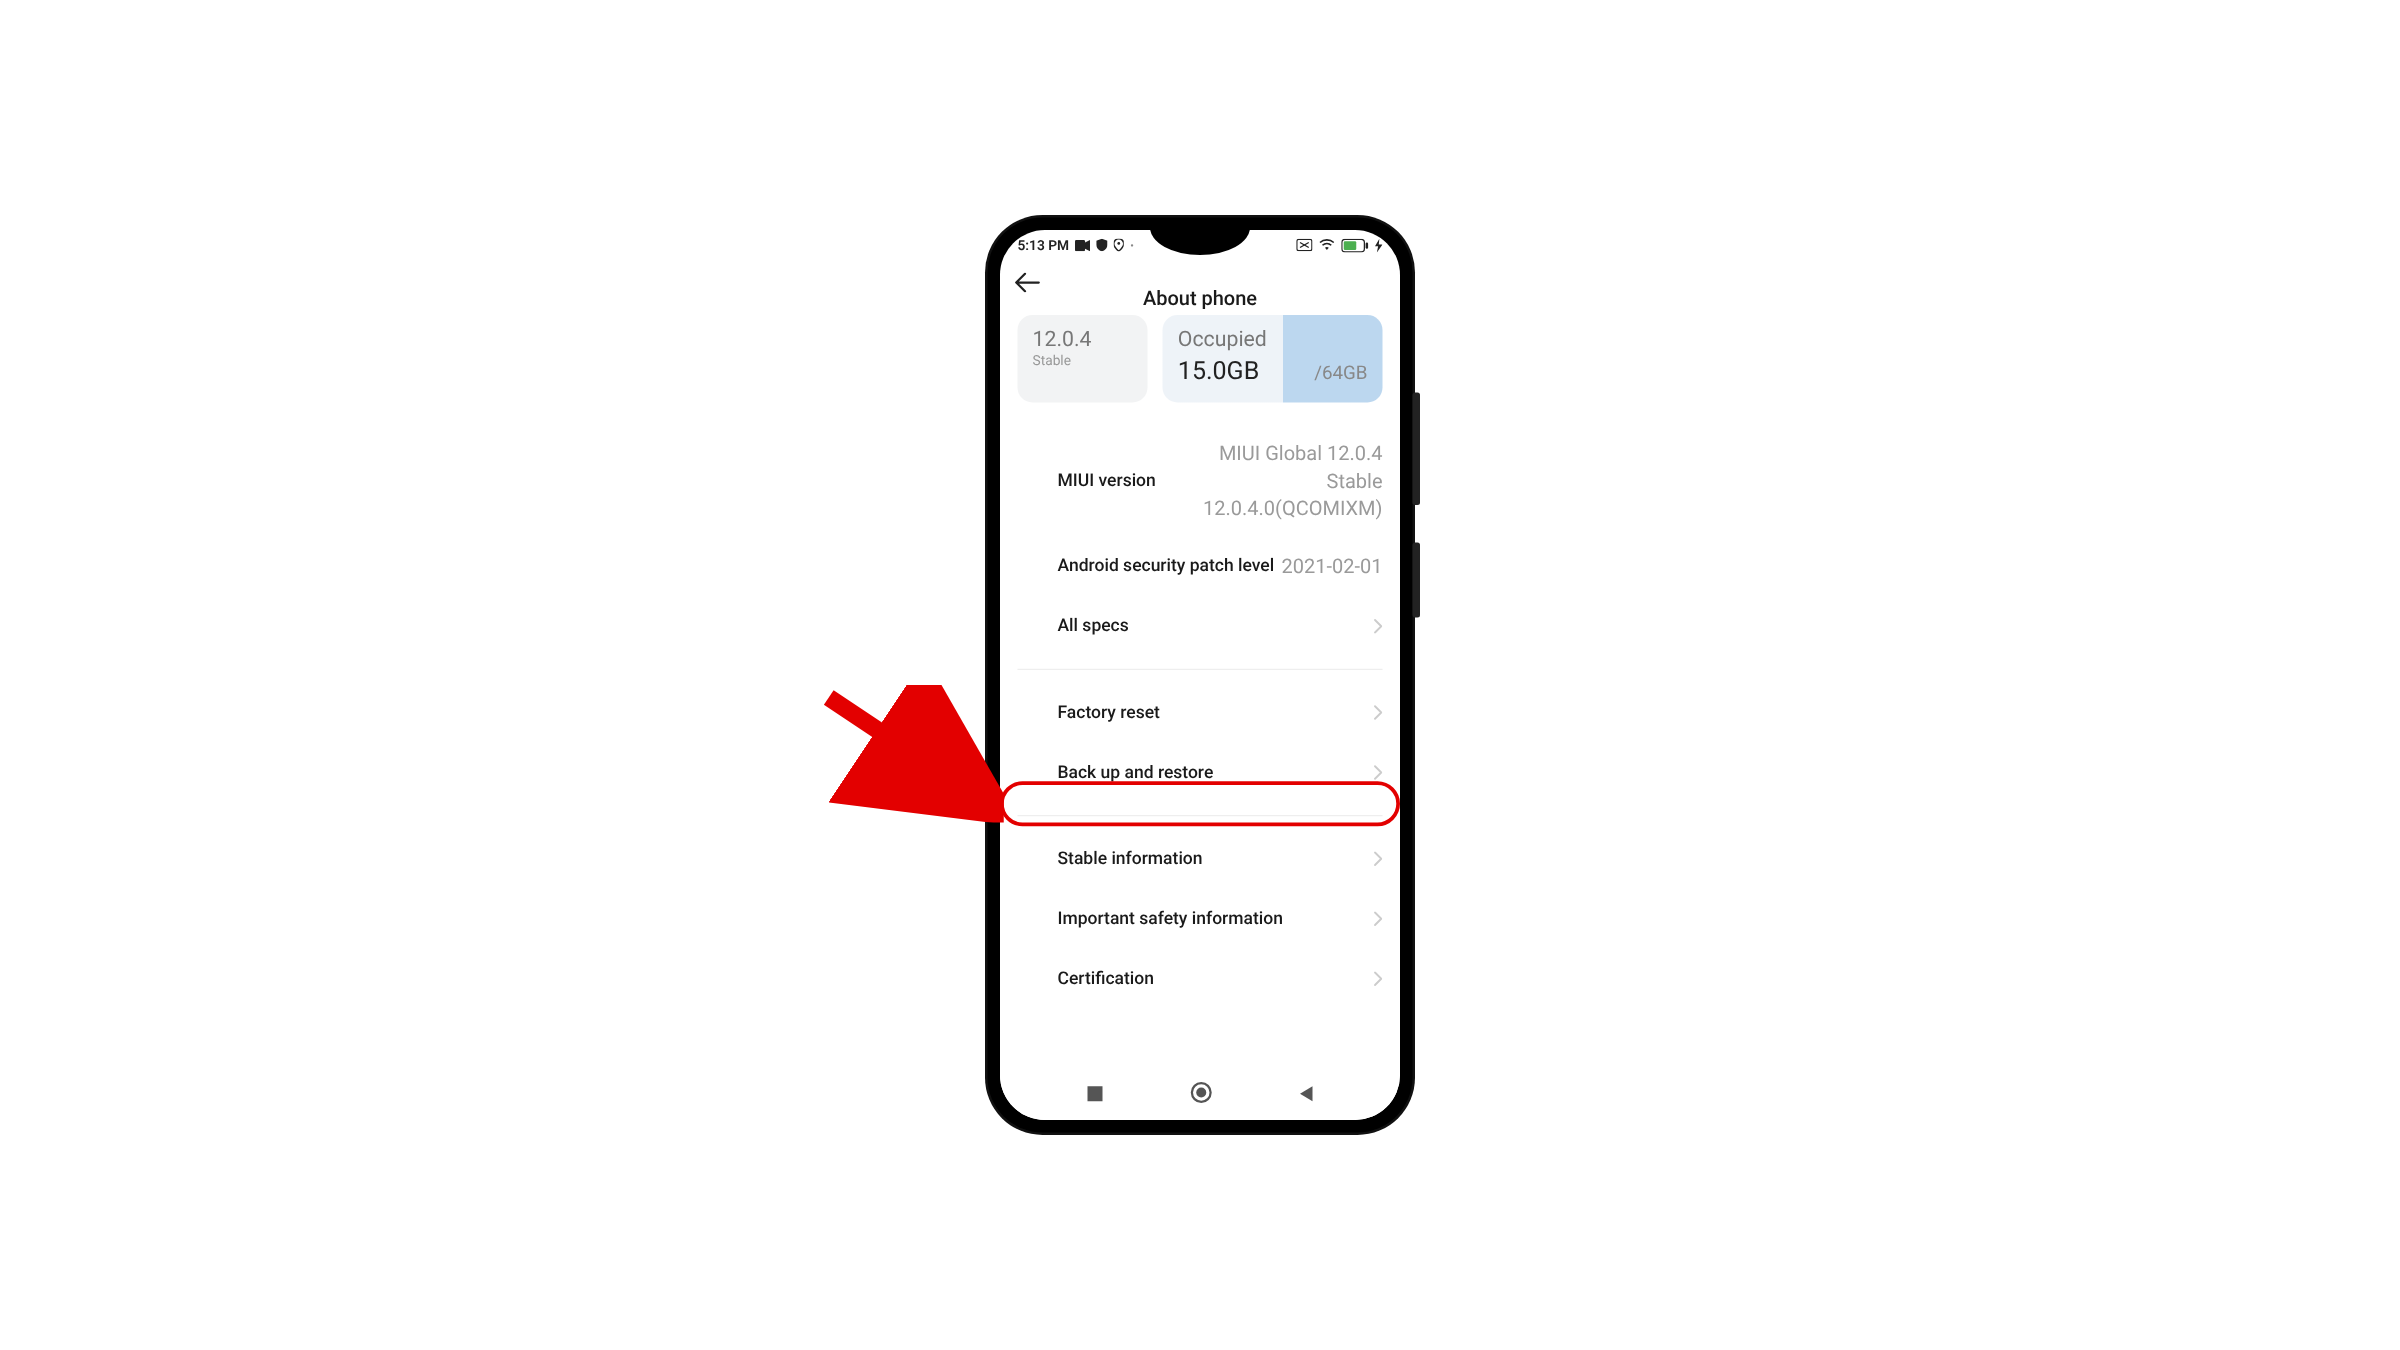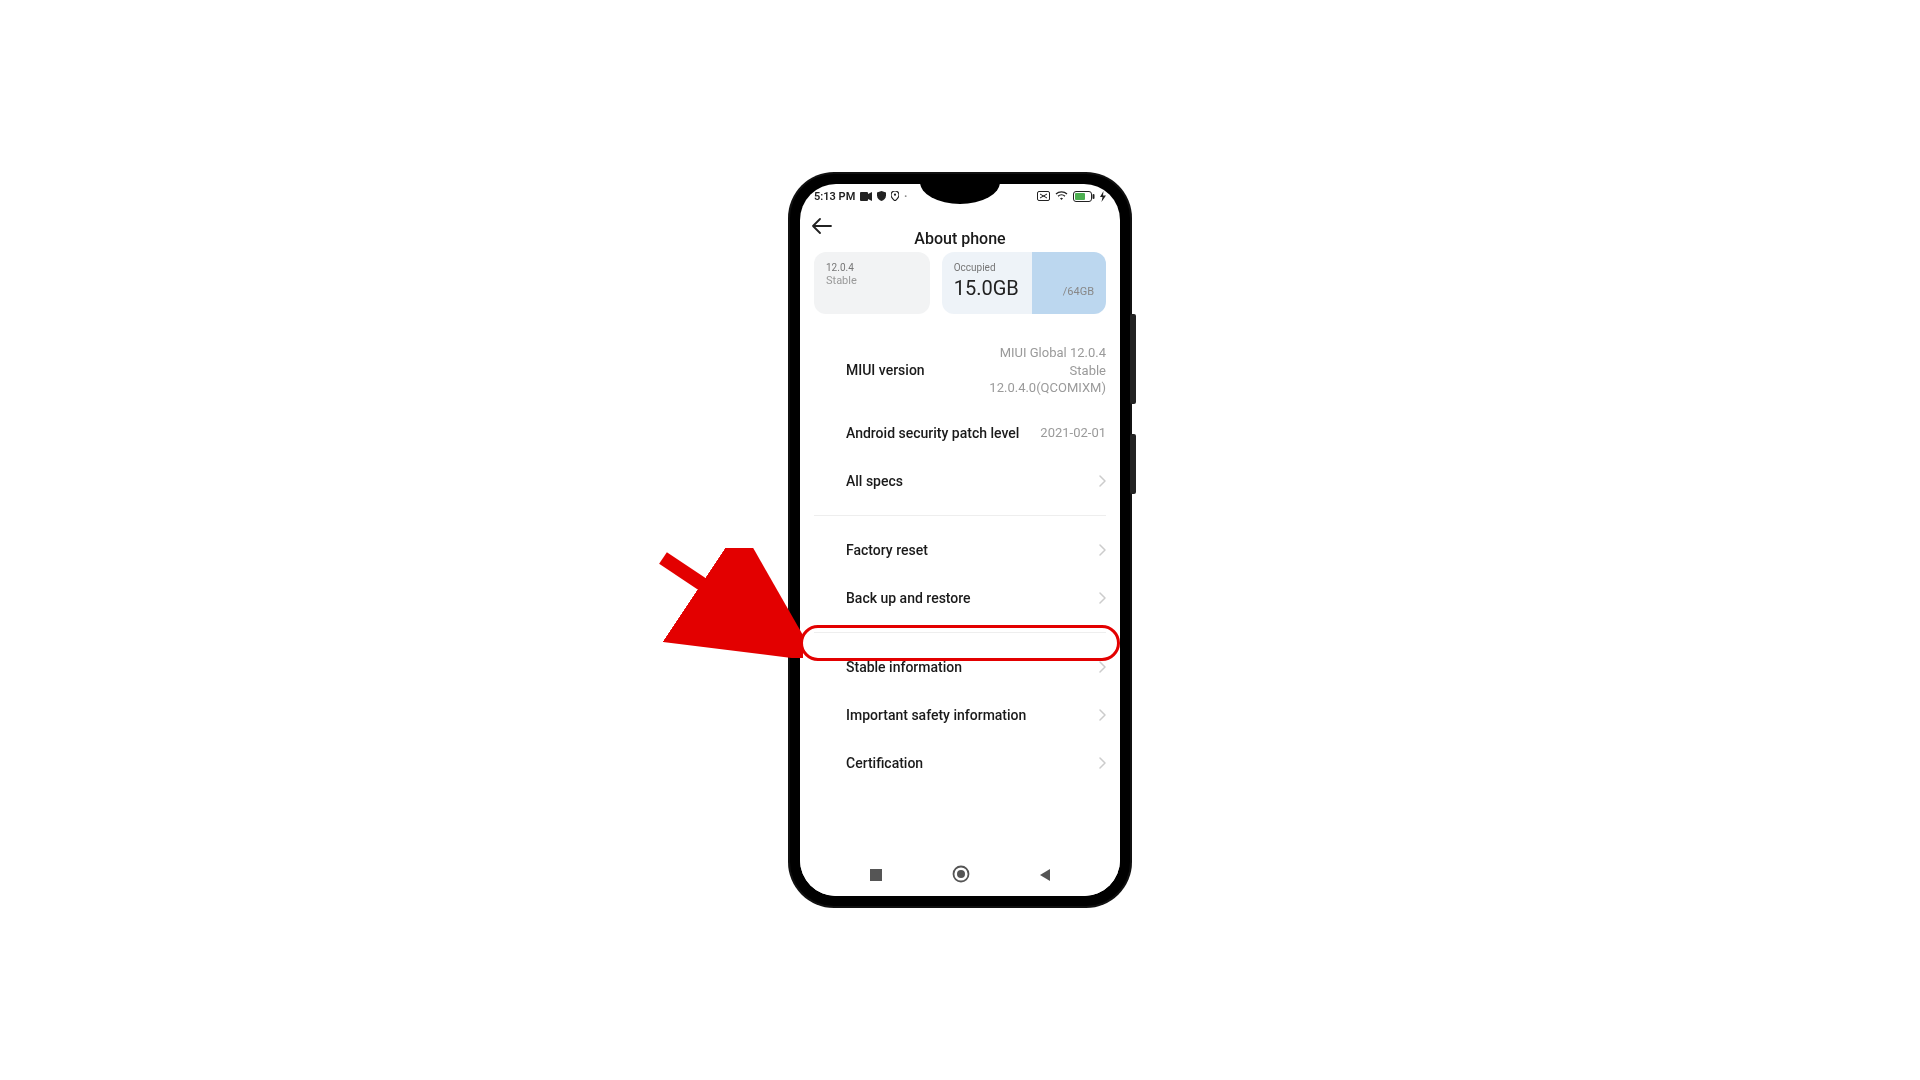--- a/index.html
+++ b/index.html
@@ -104,39 +104,39 @@
     display: flex;
     flex-direction: column;
     justify-content: flex-start;
   }
   .card.left {
     background: #f2f3f4;
   }
   .card.right {
     background: linear-gradient(to right, #eef3f8 0%, #eef3f8 55%, #bcd7ef 55%, #bcd7ef 100%);
   }
-  .card .small1 { font-size: 10px; color: #777; line-height: 1.2; }
+  .card .small1 { font-size: 17px; color: #777; line-height: 1.2; }
   .card .small2 { font-size: 11px; color: #999; line-height: 1.2; }
   .card .big { font-size: 20px; color: #222; margin-top: 2px; }
-  .card .big .sub { font-size: 11px; color: #888; vertical-align: baseline; margin-left: 44px; }
+  .card .big .sub { font-size: 15px; color: #888; vertical-align: baseline; margin-left: 44px; }
   .row {
     display: flex;
     align-items: center;
     justify-content: space-between;
     min-height: 48px;
     padding: 12px 0;
   }
   .row .label {
     font-size: 14px;
     color: #1a1a1a;
     font-weight: 500;
     margin-left: 32px;
   }
   .row .value {
-    font-size: 13px;
+    font-size: 16px;
     color: #9a9a9a;
     text-align: right;
     line-height: 1.35;
     max-width: 160px;
   }
   .row .chev { margin-left: 6px; flex: 0 0 auto; }
   .divider {
     height: 1px;
     background: #eee;
     margin: 10px 0;

